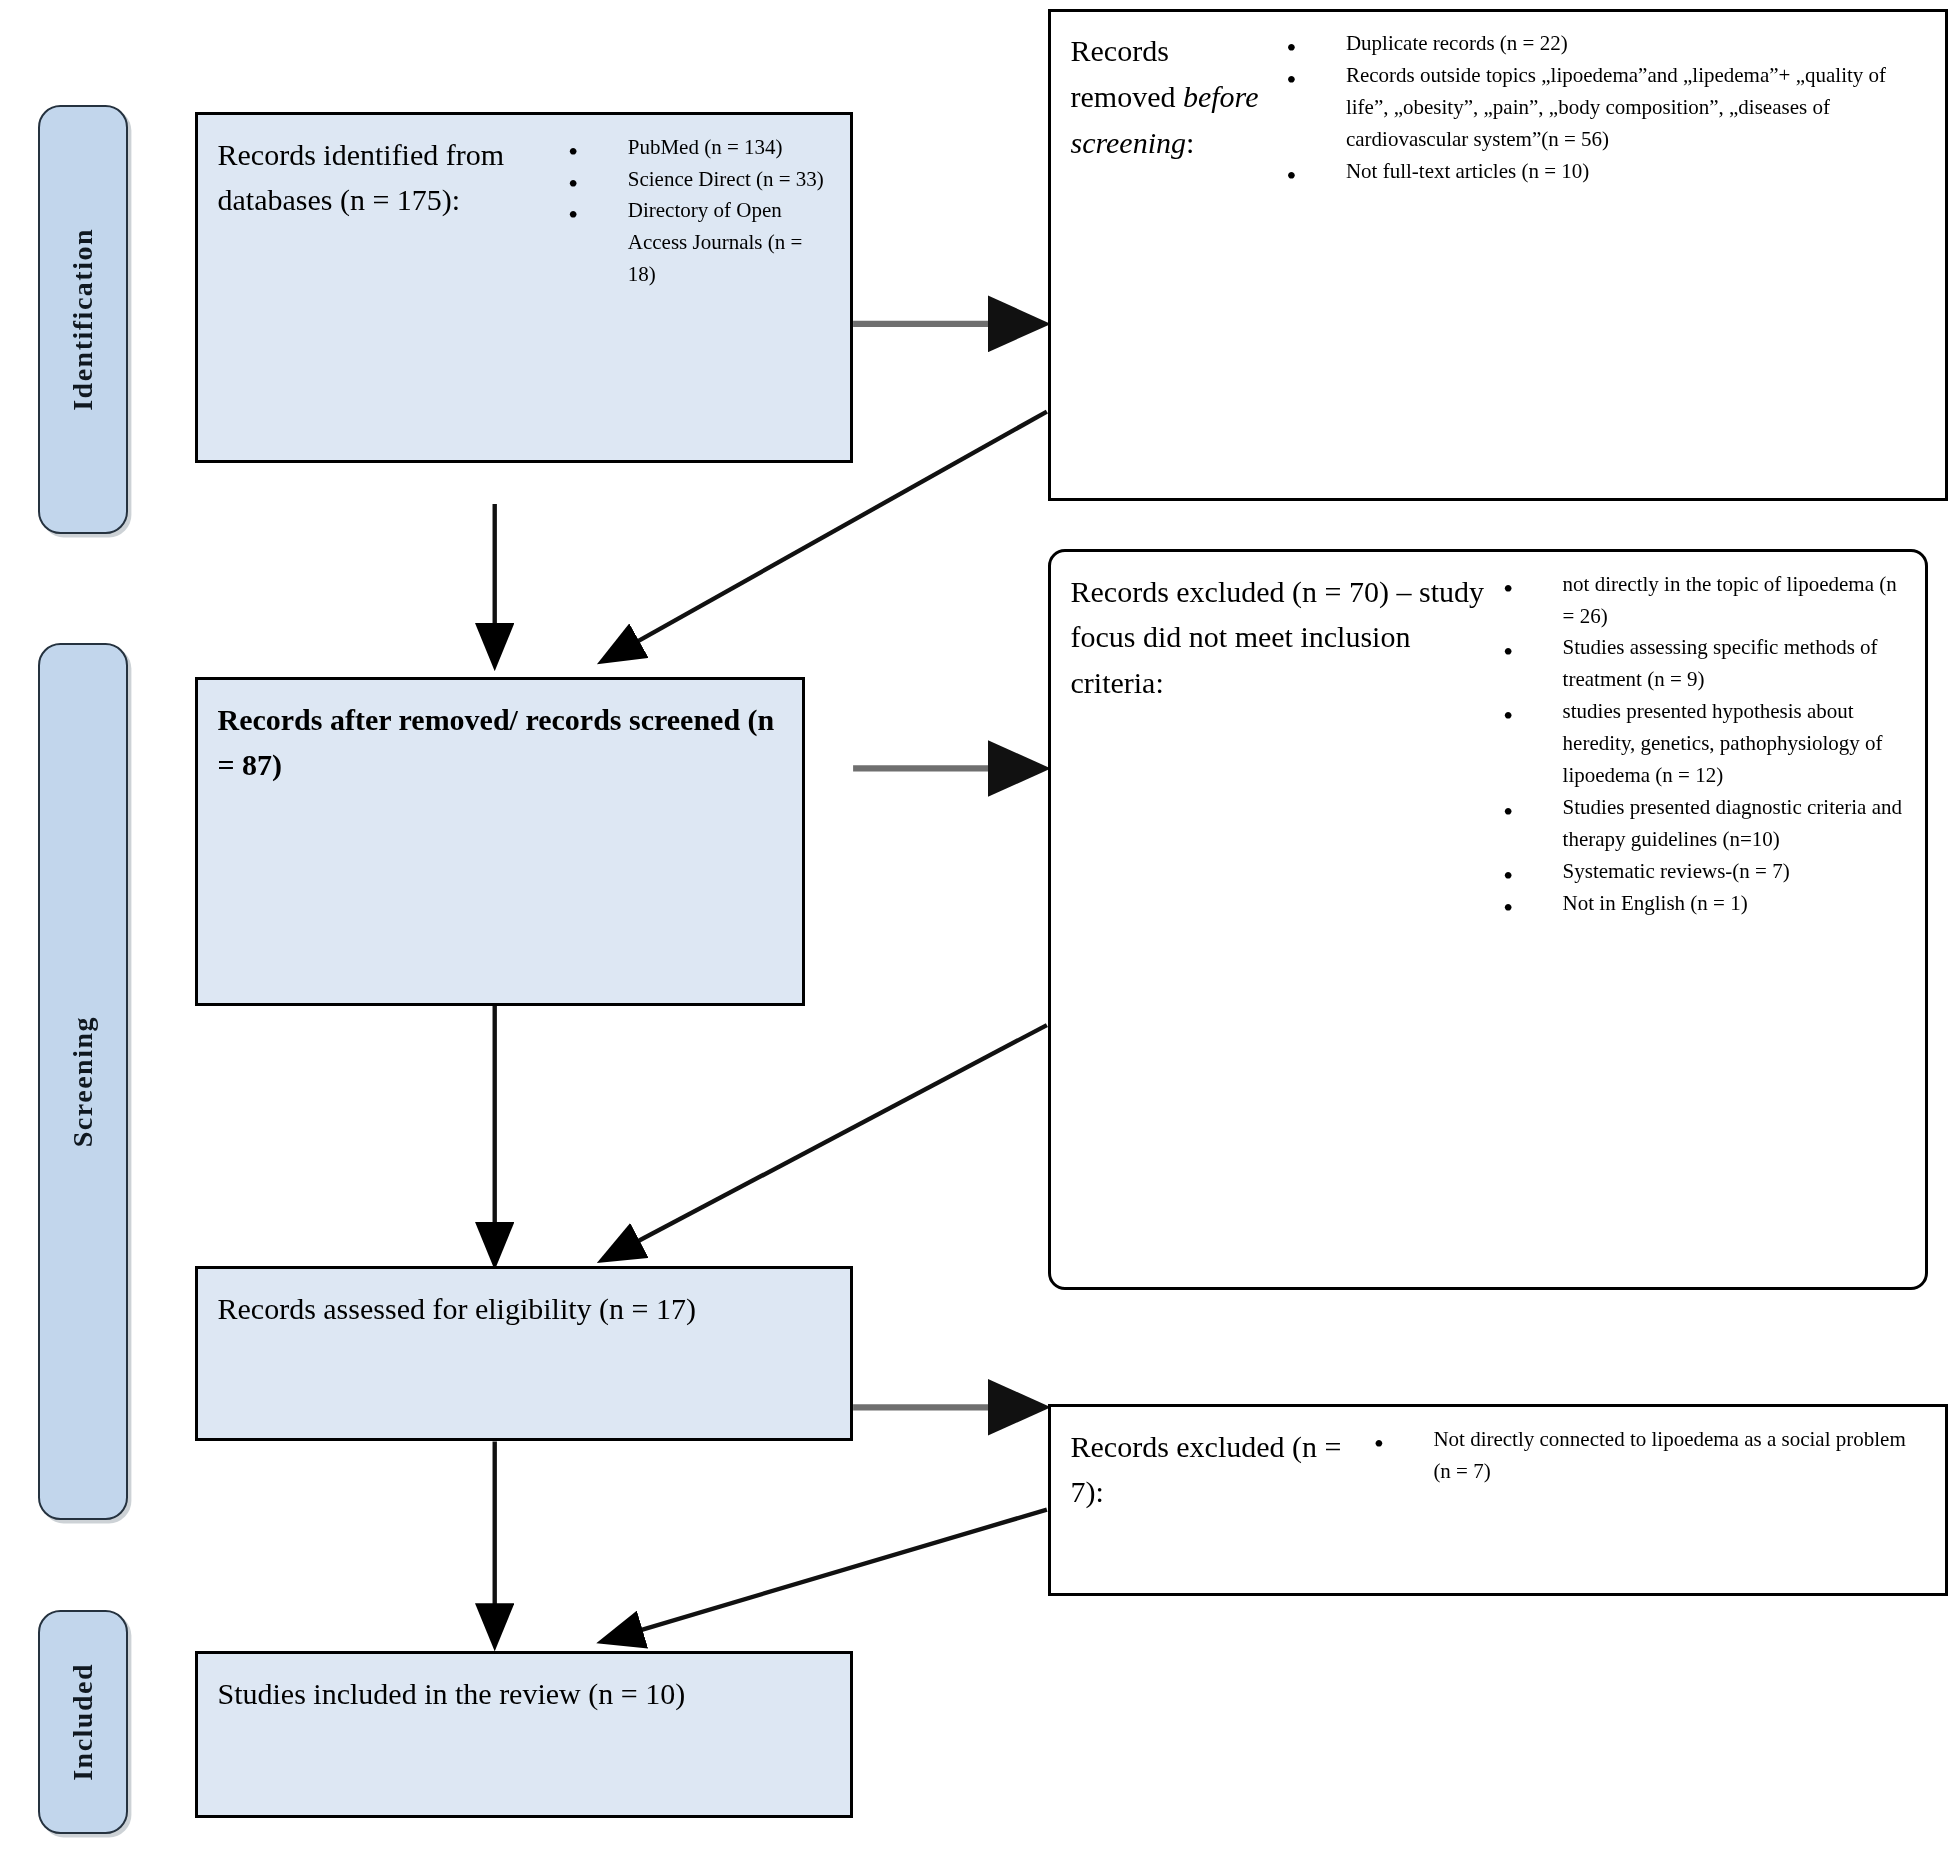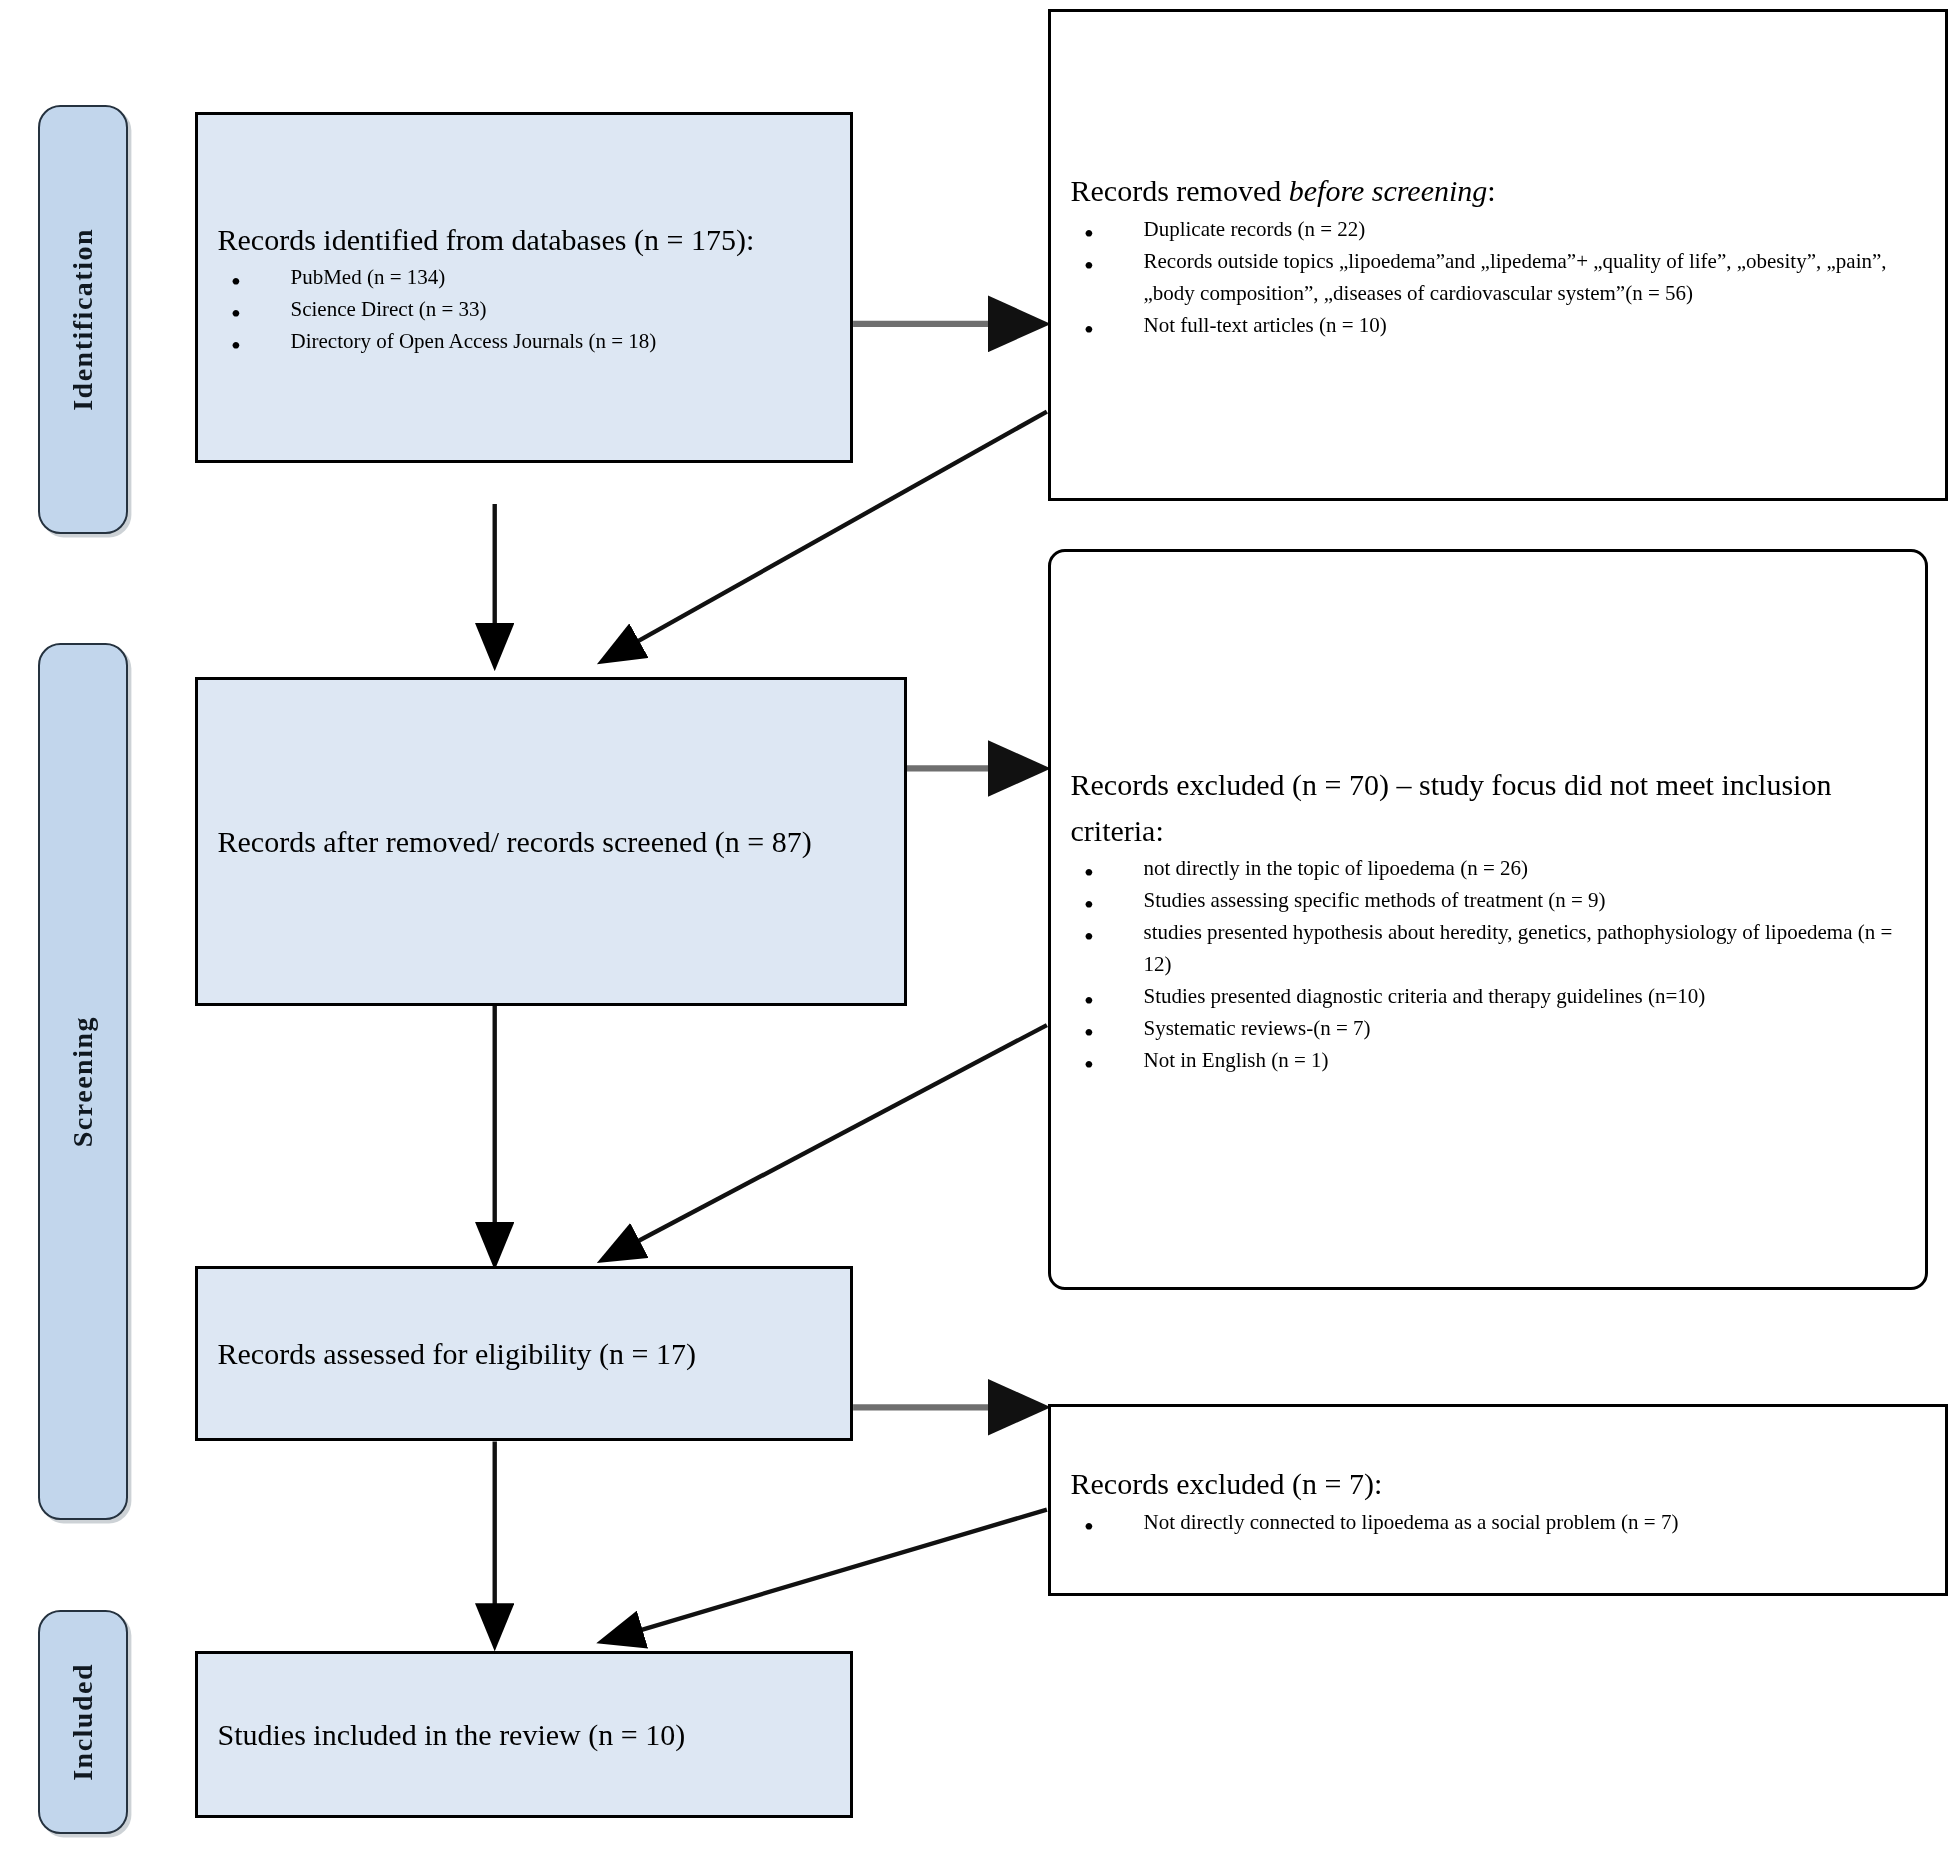--- a/index.html
+++ b/index.html
@@ -36,22 +36,22 @@
     white-space: nowrap;
     color: #101820;
   }
   
   .node {
     position: absolute;
     box-sizing: border-box;
     border: 3.4px solid #000000;
     padding: 16.6px 19.5px;
     display: flex;
-    flex-direction: column;
-    justify-content: center;
+    flex-direction: row;
+    justify-content: flex-start;
   }
   .node.filled { background: #dde7f3; }
   .node.plain  { background: #ffffff; }
   .node .line {
     font-size: 30px;
     line-height: 1.52;
   }
   .node ul {
     margin: 0;
     padding-left: 0;
@@ -140,21 +140,21 @@
     <div class="line">
       <span>Records removed </span><span class="ital">before screening</span><span>:</span>
     </div>
     <ul>
       <li>Duplicate records (n = 22)</li>
       <li>Records outside topics „lipoedema”and „lipedema”+ „quality of life”, „obesity”, „pain”, „body composition”, „diseases of cardiovascular system”(n = 56)</li>
       <li>Not full-text articles (n = 10)</li>
     </ul>
   </div>
 
-  <div class="node filled" style="left:195px; top:677px; width:712px; height:329px;">
+  <div class="node filled" style="left:195px; top:677px; width:610px; height:329px;font-weight:bold;">
     <div class="line">Records after removed/ records screened (n = 87)</div>
   </div>
 
   <div class="node plain" style="left:1048px; top:549px; width:880px; height:741px;border-radius:17px;">
     <div class="line">Records excluded (n = 70) – study focus did not meet inclusion criteria:</div>
     <ul>
       <li>not directly in the topic of lipoedema (n = 26)</li>
       <li>Studies assessing specific methods of treatment (n = 9)</li>
       <li>studies presented hypothesis about heredity, genetics, pathophysiology  of lipoedema  (n = 12)</li>
       <li>Studies presented diagnostic criteria and therapy guidelines (n=10)</li>

